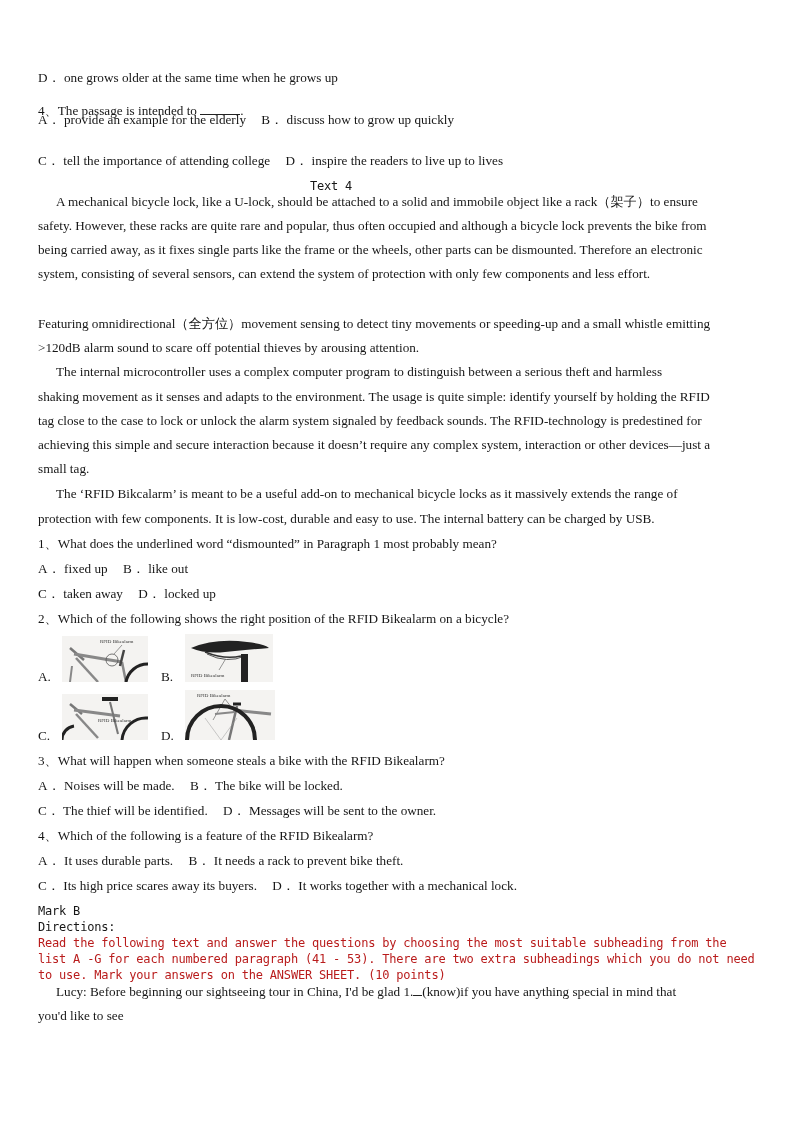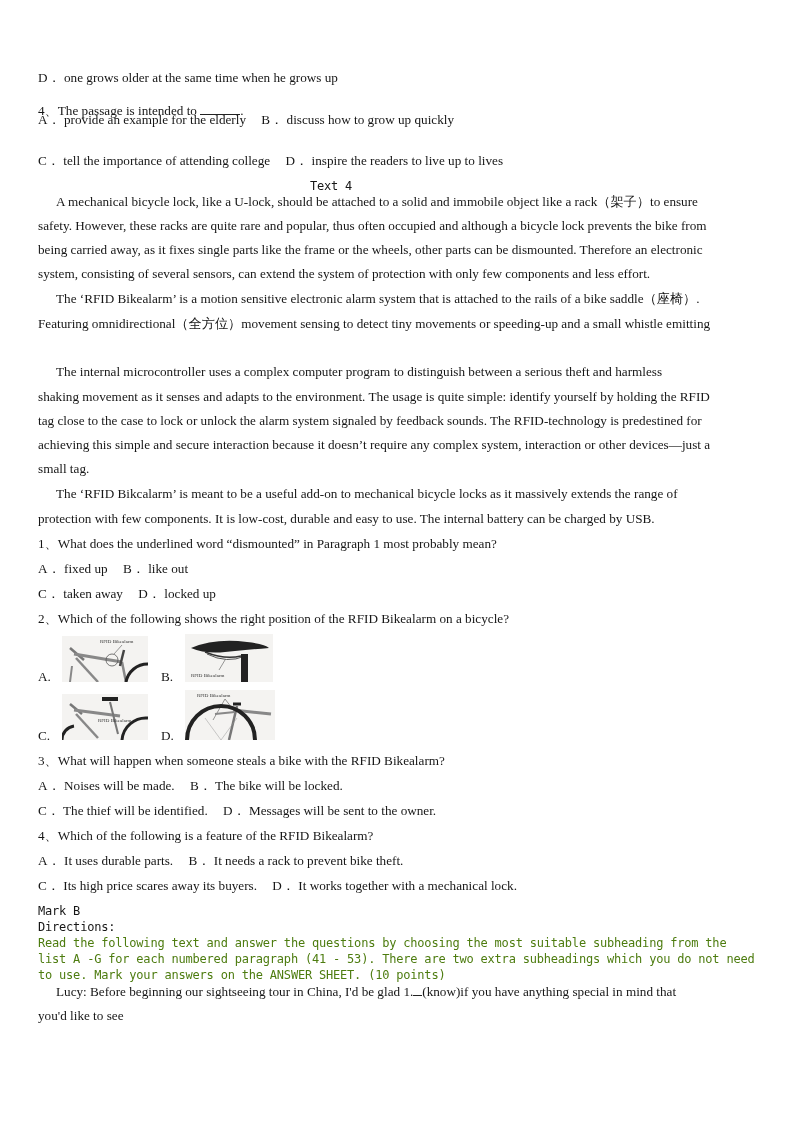--- a/index.html
+++ b/index.html
@@ -1,21 +1,21 @@
 <!DOCTYPE html>
 <html><head>
 <meta charset="utf-8">
 <style>
   html, body { margin: 0; padding: 0; background: #ffffff; }
   body { width: 794px; height: 1123px; position: relative; overflow: hidden; color: #111; }
   .page { position: absolute; left: 0; top: 0; width: 794px; height: 1123px; }
   .line { position: absolute; left: 38px; white-space: nowrap; font-family: "Liberation Serif", serif; font-size: 13.2px; line-height: 16px; color: #161616; }
   .indent { left: 56px; }
   .mono { font-family: "DejaVu Sans Mono", "Liberation Mono", monospace; font-size: 12px; letter-spacing: -0.2px; }
-  .mono-gray { color: #4d7c0f; }
+  .mono-gray { color: #b91c1c; }
   .center { left: 0; width: 662px; text-align: center; }
   .u { }
   .gap { display: inline-block; width: 12px; }
   .blank { display: inline-block; border-bottom: 1px solid #222; width: 40px; height: 11px; vertical-align: baseline; }
   .blank-short { display: inline-block; border-bottom: 1px solid #222; width: 9px; height: 11px; }
   .figure { position: absolute; background: #f4f3f1; overflow: hidden; }
   .figure svg { width: 100%; height: 100%; display: block; }
   .fig-label { position: absolute; font-family: "Liberation Serif", serif; font-size: 13.2px; color: #161616; }
 </style>
 </head>
@@ -42,22 +42,22 @@
 
   <div class="line center mono" style="top:178px">Text 4</div>
 
   <div class="line indent" style="top:194px">A mechanical bicycle lock, like a U-lock, should be attached to a solid and immobile object like a rack（架子）to ensure</div>
   <div class="line" style="top:218px">safety. However, these racks are quite rare and popular, thus often occupied and although a bicycle lock prevents the bike from</div>
   <div class="line" style="top:242px">
     <span>being carried away, as it fixes single parts like the frame or the wheels, other parts can be </span><span class="u">dismounted</span><span>. Therefore an electronic</span>
   </div>
   <div class="line" style="top:266px">system, consisting of several sensors, can extend the system of protection with only few components and less effort.</div>
 
-  <div class="line indent" style="top:291px">The ‘RFID Bikealarm’ is a motion sensitive electronic alarm system that is attached to the rails of a bike saddle（座椅）.</div>
   <div class="line" style="top:316px">Featuring omnidirectional（全方位）movement sensing to detect tiny movements or speeding-up and a small whistle emitting</div>
+  <div class="line" style="top:340px">&gt;120dB alarm sound to scare off potential thieves by arousing attention.</div>
 
   <div class="line" style="top:389px">shaking movement as it senses and adapts to the environment. The usage is quite simple: identify yourself by holding the RFID</div>
   <div class="line indent" style="top:364px">The internal microcontroller uses a complex computer program to distinguish between a serious theft and harmless</div>
   <div class="line" style="top:413px">tag close to the case to lock or unlock the alarm system signaled by feedback sounds. The RFID-technology is predestined for</div>
   <div class="line" style="top:437px">achieving this simple and secure interaction because it doesn’t require any complex system, interaction or other devices—just a</div>
   <div class="line" style="top:461px">small tag.</div>
 
   <div class="line indent" style="top:486px">The ‘RFID Bikcalarm’ is meant to be a useful add-on to mechanical bicycle locks as it massively extends the range of</div>
   <div class="line" style="top:511px">protection with few components. It is low-cost, durable and easy to use. The internal battery can be charged by USB.</div>
 

